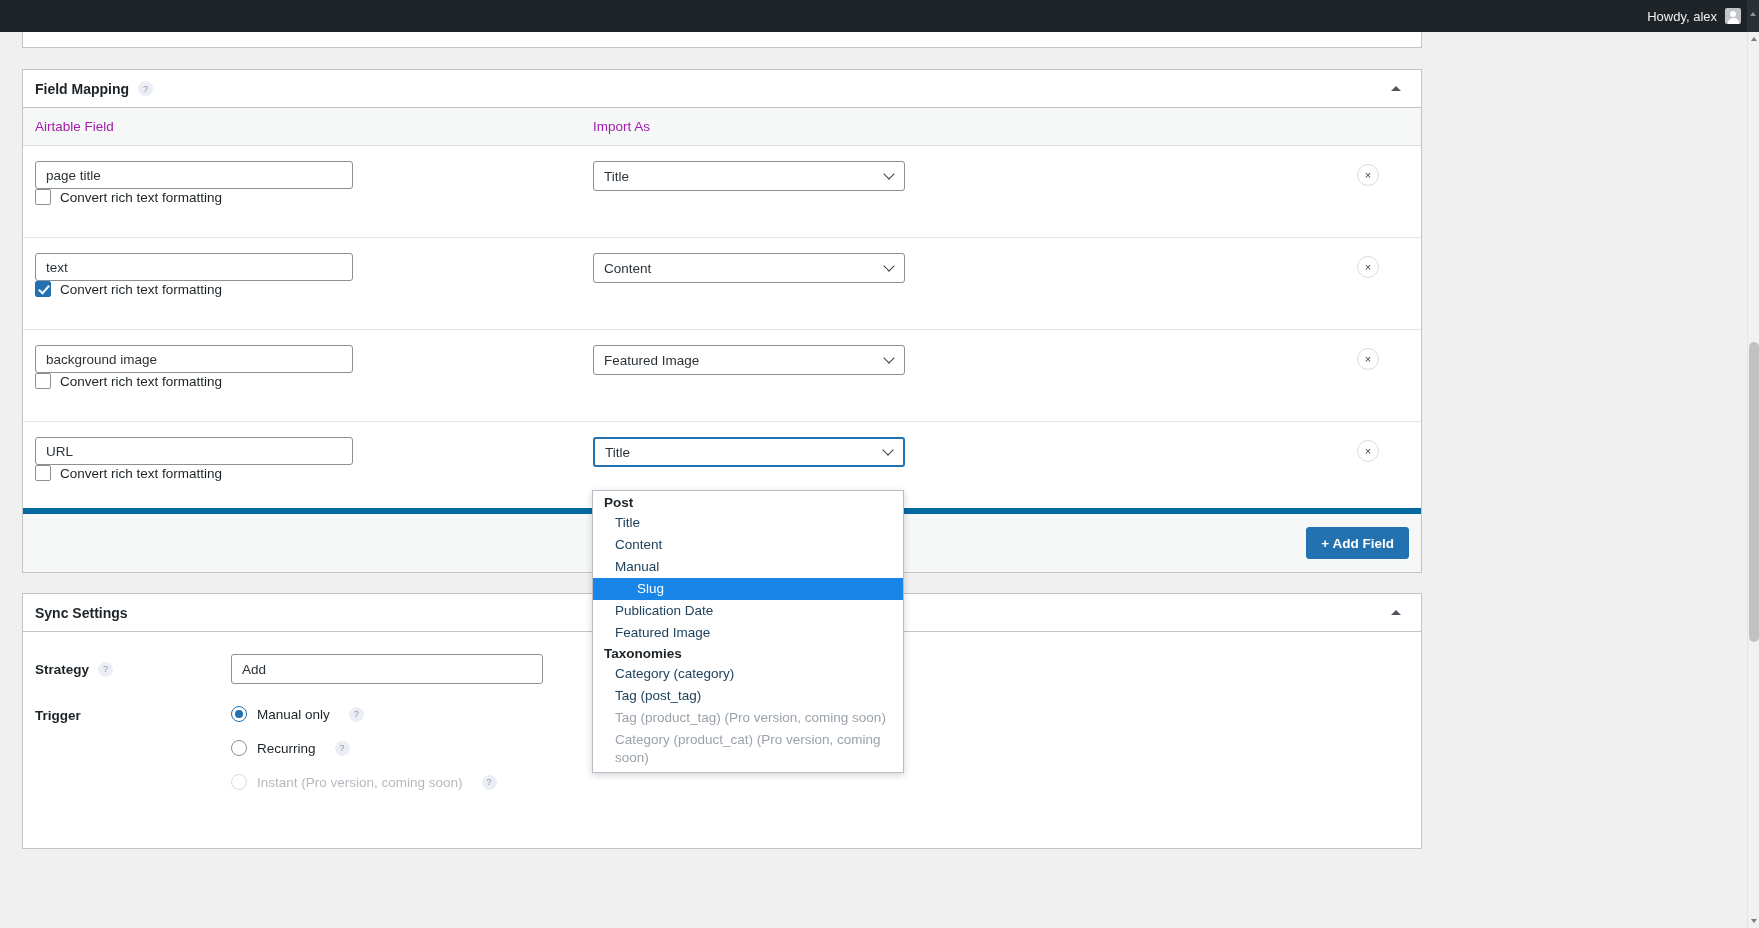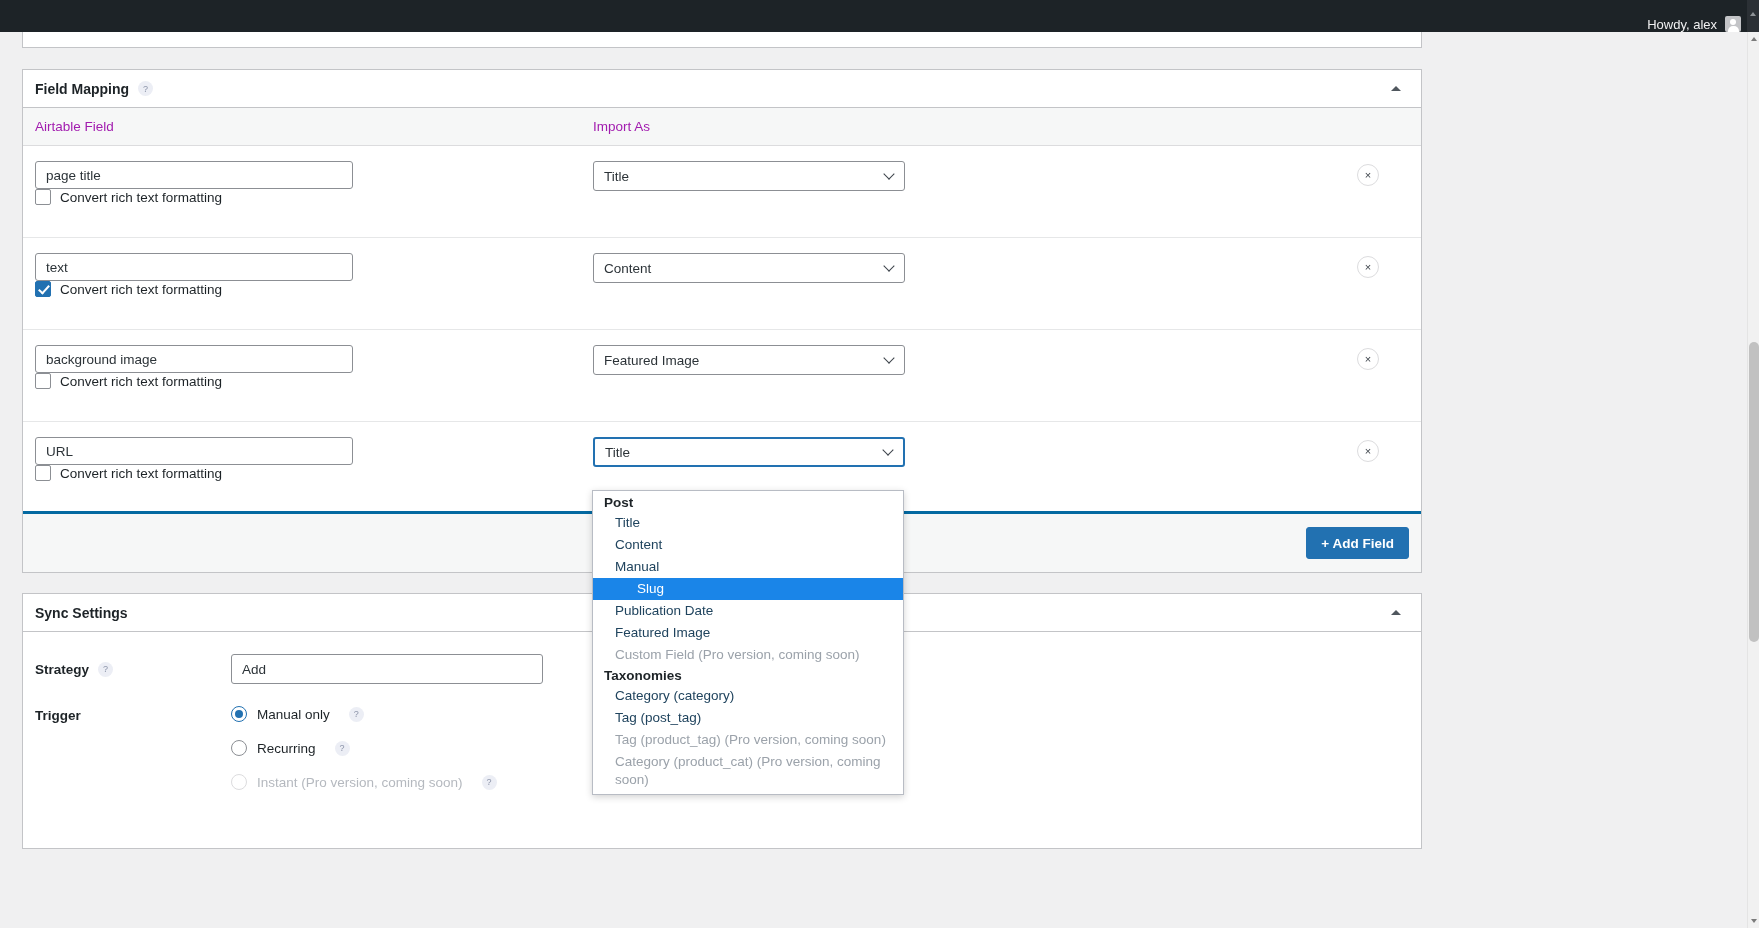--- a/index.html
+++ b/index.html
@@ -11,21 +11,21 @@
     font-family: "Liberation Sans", sans-serif;
     -webkit-font-smoothing: antialiased;
   }
 
   
   .adminbar {
     position: absolute; top: 0; left: 0;
     width: 1759px; height: 32px;
     background: #1d2327;
     color: #f0f0f1;
-    display: flex; align-items: flex-end; justify-content: flex-end;
+    display: flex; align-items: center; justify-content: flex-end;
     font-size: 13px;
     z-index: 50;
   }
   .howdy {
     display: flex; align-items: center; gap: 8px;
     padding-right: 18px; color: #f0f0f1;
   }
   .avatar {
     width: 16px; height: 16px; border-radius: 2px;
     background: #c3c4c7;
@@ -114,21 +114,21 @@
   .col-b { width: 625px; }
   .col-c { flex: 1; }
 
   .map-row {
     display: flex;
     border-bottom: 1px solid #e6e7e8;
     padding: 15px 0 14px 0;
     min-height: 92px;
     position: relative;
   }
-  .map-row.last { border-bottom: 3px solid #0369a1; }
+  .map-row.last { border-bottom: 6px solid #0369a1; }
 
   .txtinput {
     width: 318px;
     height: 28px;
     border: 1px solid #8c8f94;
     border-radius: 3px;
     font-size: 13.5px;
     color: #2c3338;
     padding: 0 10px;
     background: #fff;
@@ -476,21 +476,20 @@
   </div>
 
   <div class="dropdown" id="ddroot">
       <div class="dd-group">Post</div>
       <div class="dd-item">Title</div>
       <div class="dd-item">Content</div>
       <div class="dd-item">Manual</div>
       <div class="dd-item selected">Slug</div>
       <div class="dd-item">Publication Date</div>
       <div class="dd-item">Featured Image</div>
-      <div class="dd-item disabled">Custom Field (Pro version, coming soon)</div>
       <div class="dd-group">Taxonomies</div>
       <div class="dd-item">Category (category)</div>
       <div class="dd-item">Tag (post_tag)</div>
       <div class="dd-item disabled">Tag (product_tag) (Pro version, coming soon)</div>
       <div class="dd-item disabled">Category (product_cat) (Pro version, coming soon)</div>
     </div>
 </div>
 
 <div class="vscroll">
   <div class="varrow up">

